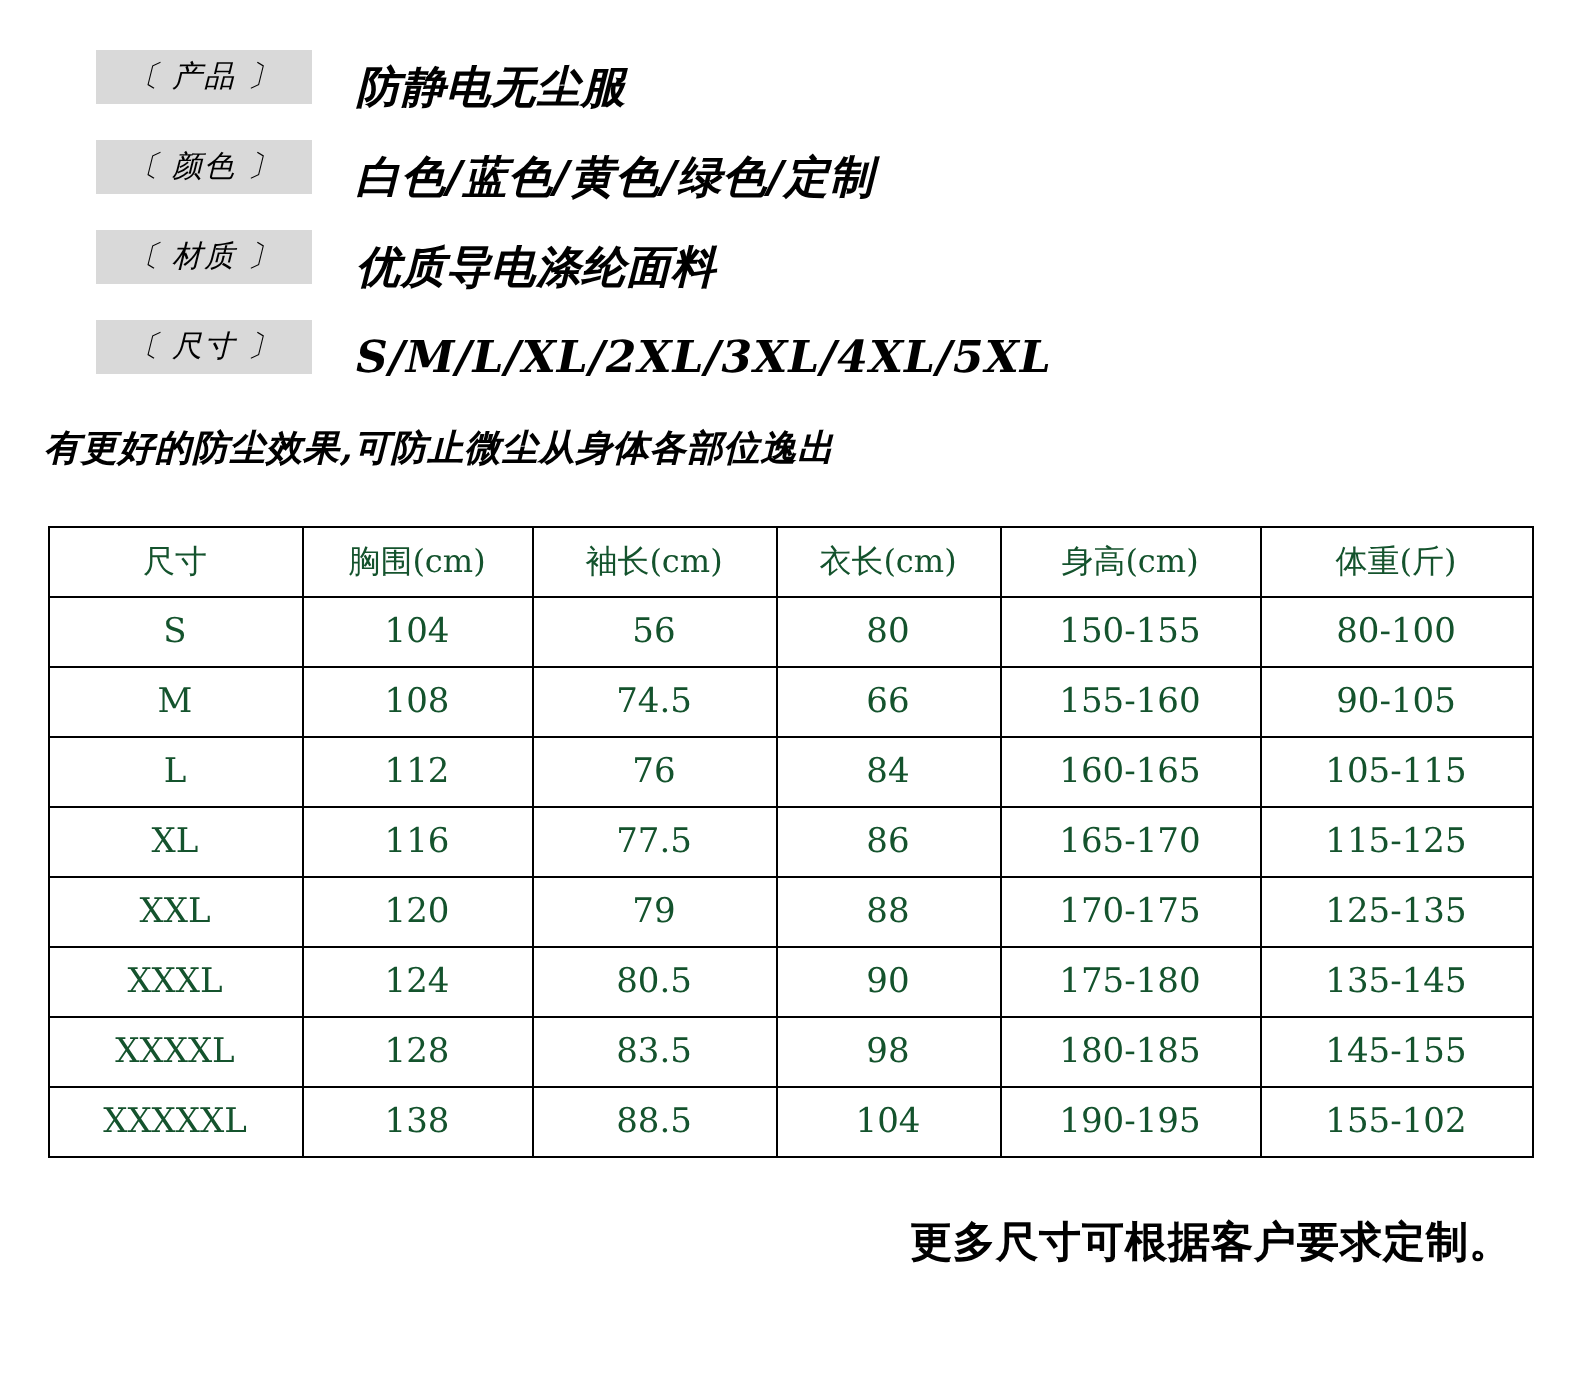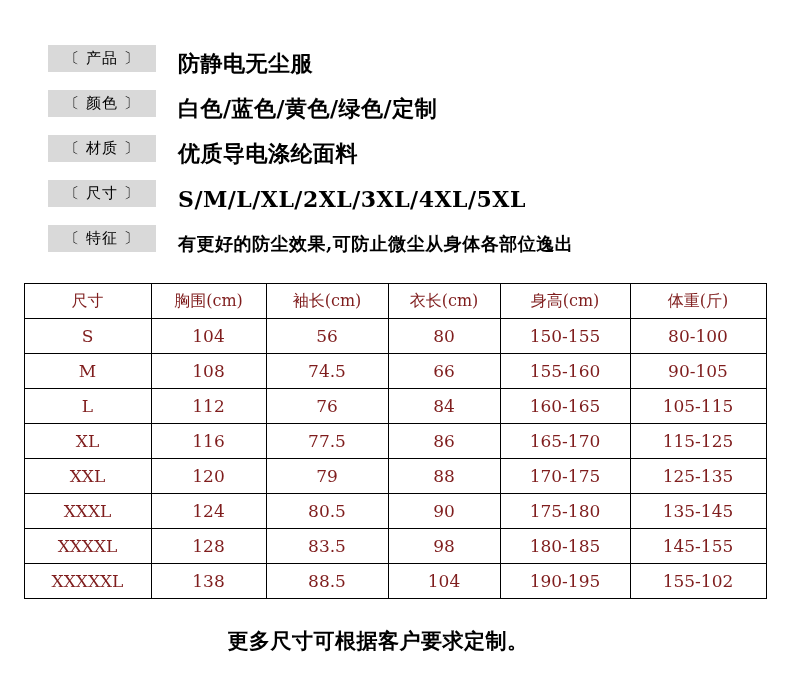--- a/index.html
+++ b/index.html
@@ -16,21 +16,22 @@
   }
   .page {
     position: relative;
     width: 790px;
     height: 689px;
     box-sizing: border-box;
   }
 
   
   .spec-list {
-    padding: 36px 0 0 0;
+    padding: 16px 0 0 0;
+    font-style: italic;
   }
   .spec-row {
     display: flex;
     align-items: center;
     height: 45px;
   }
   .spec-tag {
     width: 108px;
     margin-left: 48px;
     background: #d9d9d9;
@@ -64,36 +65,36 @@
     table-layout: fixed;
   }
   .size-table td, .size-table th {
     border: 1px solid #000000;
     text-align: center;
     font-size: 17px;
     font-family: "DejaVu Serif", "Liberation Serif", serif;
     height: 34px;
     padding: 0;
     font-weight: normal;
-    color: #7f1d1d;
+    color: #14532d;
   }
   .size-table th {
     font-size: 16px;
   }
   .size-table col.c0 { width: 127px; }
   .size-table col.c1 { width: 115px; }
   .size-table col.c2 { width: 122px; }
   .size-table col.c3 { width: 112px; }
   .size-table col.c4 { width: 130px; }
   .size-table col.c5 { width: 136px; }
 
   
   .footer-note {
     margin-top: 28px;
-    text-align: center;
+    text-align: right;
     padding-right: 34px;
     font-size: 21px;
     font-weight: bold;
     font-family: "DejaVu Serif", "Liberation Serif", serif;
     letter-spacing: 0.5px;
   }
 </style>
 </head>
 <body>
 
@@ -115,21 +116,20 @@
       <div class="spec-tag">〔 材质 〕</div>
       <div class="spec-value">优质导电涤纶面料</div>
     </div>
 
     <div class="spec-row">
       <div class="spec-tag">〔 尺寸 〕</div>
       <div class="spec-value">S/M/L/XL/2XL/3XL/4XL/5XL</div>
     </div>
 
     <div class="spec-row feature">
-      <div class="spec-tag">〔 特征 〕</div>
       <div class="spec-value">有更好的防尘效果,可防止微尘从身体各部位逸出</div>
     </div>
 
   </div>
 
   <table class="size-table">
     <colgroup>
       <col class="c0">
         <col class="c1">
         <col class="c2">

